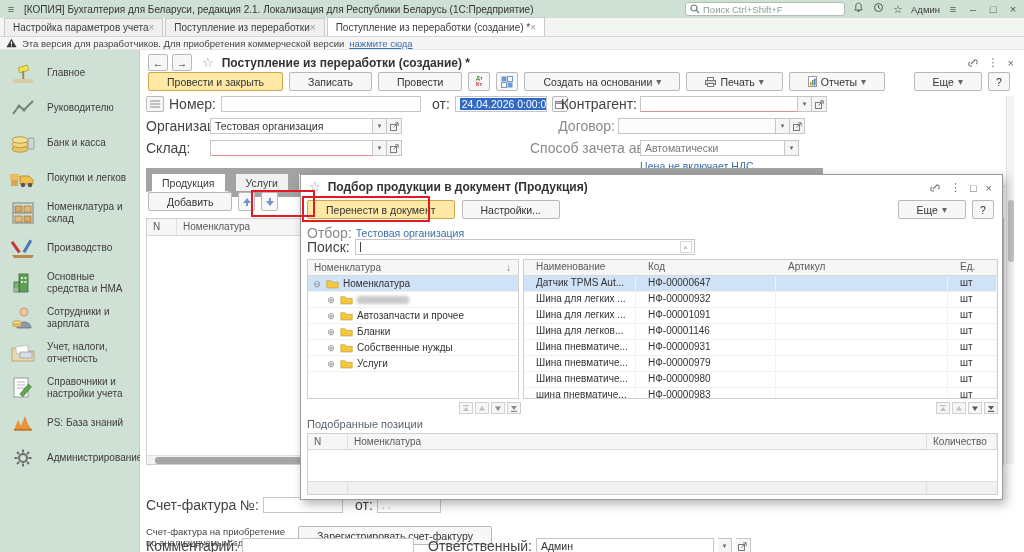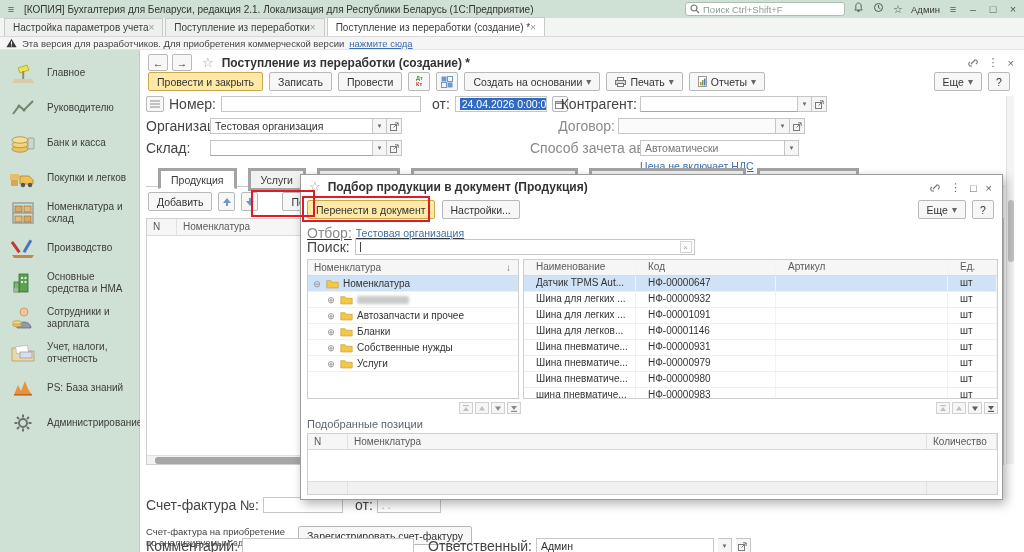--- a/index.html
+++ b/index.html
@@ -20,31 +20,31 @@
   a.link { color:#3b6fad; text-decoration:underline; cursor:pointer; }
   
   #sidebar { position:absolute; left:0; top:50px; width:140px; height:502px; background:#cfe0d4; border-right:1px solid #c0d0c4; padding-top:5px; }
   .sb-item { display:flex; align-items:center; gap:9px; height:35px; padding:0 4px 0 8px; cursor:pointer; }
   .sb-ico { width:30px; height:26px; flex:none; display:flex; align-items:center; justify-content:center; }
   .sb-lbl { font-size:10px; color:#3d3d3d; line-height:1.15; }
   
   #main { position:absolute; left:140px; top:50px; width:884px; height:502px; background:#fff; }
   .lbl { font-size:14px; color:#444; white-space:nowrap; }
   .lbl.dim { color:#8a8a8a; }
-  .btn { display:inline-flex; align-items:center; justify-content:center; gap:4px; height:19px; padding:0 8px; background:#f7f7f7; border:1px solid #b9b9b9; border-radius:2px; font-size:10.5px; color:#333; cursor:pointer; white-space:nowrap; }
+  .btn { display:inline-flex; align-items:center; justify-content:center; gap:4px; height:19px; padding:0 18px; background:#f7f7f7; border:1px solid #b9b9b9; border-radius:2px; font-size:10.5px; color:#333; cursor:pointer; white-space:nowrap; }
   .btn.primary { background:#ffe9a6; border-color:#c9a850; }
   .btn.small { height:17px; padding:0 5px; }
   .ico-btn { display:inline-flex; align-items:center; justify-content:center; width:22px; height:19px; background:#f7f7f7; border:1px solid #b9b9b9; border-radius:2px; cursor:pointer; }
   .field { height:16px; border:1px solid #c6c6c6; background:#fff; font-size:10.5px; display:flex; align-items:center; padding:0 4px; overflow:hidden; white-space:nowrap; }
   .field.req { border-bottom:1px solid #e09090; }
   .field.dis { background:#fbfbfb; color:#9a9a9a; }
   .dd { width:14px; height:16px; border:1px solid #c6c6c6; border-left:none; background:#f5f5f5; display:flex; align-items:center; justify-content:center; font-size:7px; color:#666; cursor:pointer; }
   .openb { width:15px; height:16px; border:1px solid #c6c6c6; border-left:none; background:#f5f5f5; display:flex; align-items:center; justify-content:center; cursor:pointer; }
   .frow { position:absolute; display:flex; align-items:center; }
-  .dtab { display:inline-block; padding:3px 10px 2px; border:3px solid #a3a3a3; background:#f1f1f1; color:#3c3c3c; font-size:10.5px; margin-right:-1px; cursor:pointer;margin-left:12px; }
+  .dtab { display:inline-block; padding:3px 10px 2px; border:6px solid #a3a3a3; background:#f1f1f1; color:#3c3c3c; font-size:10.5px; margin-right:-1px; cursor:pointer; }
   .dtab.active { background:#fff; border-bottom:1px solid #fff; position:relative; }
   .thead { background:#f6f6f6; color:#5a5a5a; display:grid; border-bottom:1px solid #d9d9d9; }
   .thead > div { padding:2px 6px; border-right:1px solid #e0e0e0; overflow:hidden; white-space:nowrap; }
   .sel-date { background:#316ac5; color:#fff; padding:0 2px; }
   .scroll-h { background:#f2f2f2; border-top:1px solid #e0e0e0; position:absolute; }
   .scroll-h .thumb { position:absolute; top:1px; height:7px; background:#a6a6a6; border-radius:3px; }
   .scroll-v { background:#f3f3f3; border-left:1px solid #e2e2e2; position:absolute; }
   .scroll-v .thumb { position:absolute; left:1px; width:6px; background:#c2c2c2; border-radius:3px; }
   
   #dialog { position:absolute; left:300px; top:174px; width:703px; height:326px; background:#fff; border:1px solid #9b9b9b; box-shadow:3px 4px 10px rgba(0,0,0,.3); z-index:10; }
@@ -218,20 +218,32 @@
         <svg width="26" height="20" viewBox="0 0 26 20">
           <path d="M2 5 L10 5 L12 8 L24 8 L24 18 L2 18 Z" fill="#e8d9ae" stroke="#b09c60" stroke-width="0.8"></path>
           <rect x="6" y="3" width="12" height="7" transform="rotate(-8 12 6)" fill="#fff" stroke="#b5b5b5" stroke-width="0.7"></rect>
           <rect x="10" y="9" width="12" height="6" fill="#d7dee6" stroke="#8d99a6" stroke-width="0.7"></rect>
         </svg>
       </span>
     <span class="sb-lbl">Учет, налоги, отчетность</span>
   </div>
   <div class="sb-item">
     <span class="sb-ico">
+        <svg width="24" height="24" viewBox="0 0 24 24">
+          <rect x="3" y="2" width="14" height="19" fill="#fff" stroke="#9a9a9a" stroke-width="1"></rect>
+          <line x1="6" y1="6" x2="14" y2="6" stroke="#b5b5b5"></line>
+          <line x1="6" y1="9" x2="14" y2="9" stroke="#b5b5b5"></line>
+          <line x1="6" y1="12" x2="14" y2="12" stroke="#b5b5b5"></line>
+          <rect x="13" y="8" width="4" height="13" transform="rotate(40 15 14)" fill="#5faa4e" stroke="#3f7a33" stroke-width="0.7"></rect>
+        </svg>
+      </span>
+    <span class="sb-lbl">Справочники и настройки учета</span>
+  </div>
+  <div class="sb-item">
+    <span class="sb-ico">
         <svg width="22" height="18" viewBox="0 0 22 18">
           <path d="M2 16 L6 6 L9 12 L13 2 L16 10 L20 16 Z" fill="#e8923a"></path>
           <rect x="2" y="15" width="18" height="1.6" fill="#c06a1a"></rect>
         </svg>
       </span>
     <span class="sb-lbl">PS: База знаний</span>
   </div>
   <div class="sb-item">
     <span class="sb-ico">
         <svg width="18" height="18" viewBox="0 0 18 18">
@@ -478,21 +490,21 @@
     <span class="btn">Настройки...</span>
   </div>
   <div class="frow" style="right:8px; top:25px; gap:6px;">
     <span class="btn">
         <span>Еще</span>
         <span class="glyph">▾</span>
       </span>
     <span class="btn" style="width:22px;padding:0">?</span>
   </div>
 
-  <div class="frow" style="left:6px; top:50px; gap:4px;text-decoration:underline;">
+  <div class="frow" style="left:6px; top:50px; gap:4px;">
     <span class="lbl dim">Отбор:</span>
     <a class="link" style="text-decoration:none">Тестовая организация</a>
   </div>
 
   <div class="frow" style="left:6px; top:64px; gap:5px;">
     <span class="lbl">Поиск:</span>
     <div class="field" style="width:340px; position:relative;">
       <span style="border-left:1px solid #444;height:10px"></span>
       <span class="abs" style="right:2px; top:1px; width:12px; height:12px; border:1px solid #d5d5d5; display:flex; align-items:center; justify-content:center; color:#999; font-size:8px;">×</span>
     </div>

